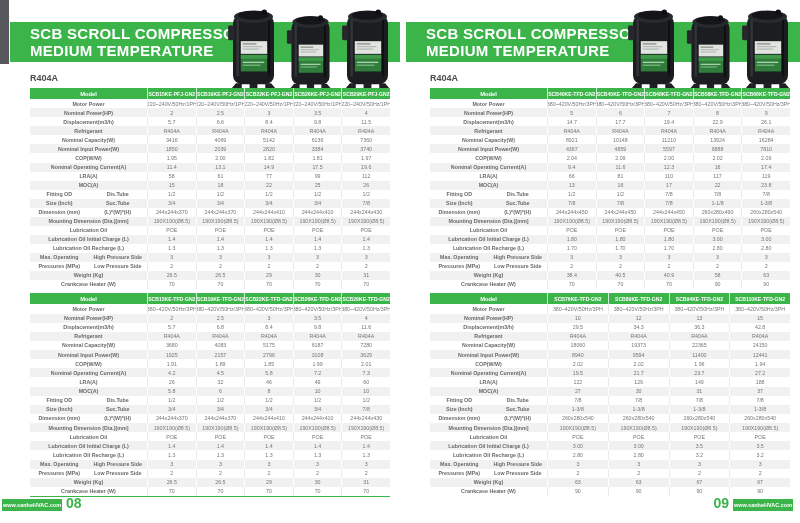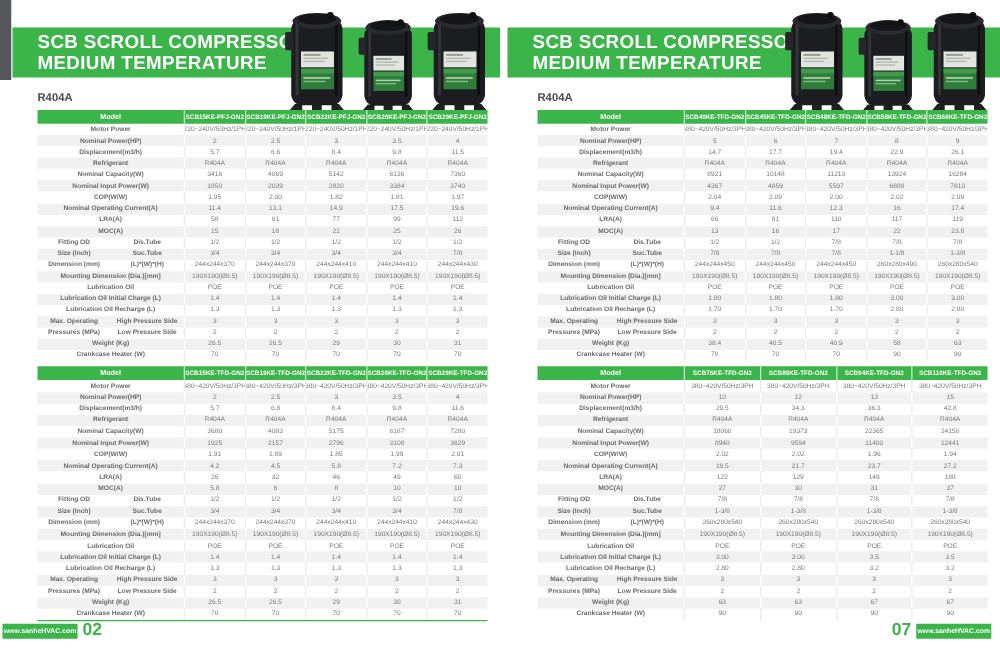--- a/index.html
+++ b/index.html
@@ -534,21 +534,21 @@
             <span>Crankcase Heater (W)</span>
           </div>
           <div class="cell">70</div>
           <div class="cell">70</div>
           <div class="cell">70</div>
           <div class="cell">70</div>
           <div class="cell">70</div>
         </div>
       </div>
     <div class="foot-bar">www.sanheHVAC.com</div>
-    <div class="page-num">02</div>
+    <div class="page-num">08</div>
   </section>
 
   <section class="page right">
     <div class="band">
       <div class="band-title">
         <div>SCB SCROLL COMPRESSOR</div>
         <div>MEDIUM TEMPERATURE</div>
       </div>
     </div>
     <div class="compressors">
@@ -988,16 +988,16 @@
         <div class="row">
           <div class="label-cell">
             <span>Crankcase Heater (W)</span>
           </div>
           <div class="cell">90</div>
           <div class="cell">90</div>
           <div class="cell">90</div>
           <div class="cell">90</div>
         </div>
       </div>
-    <div class="page-num">07</div>
+    <div class="page-num">09</div>
     <div class="foot-bar">www.sanheHVAC.com</div>
   </section>
 </div>
 
 </body></html>

